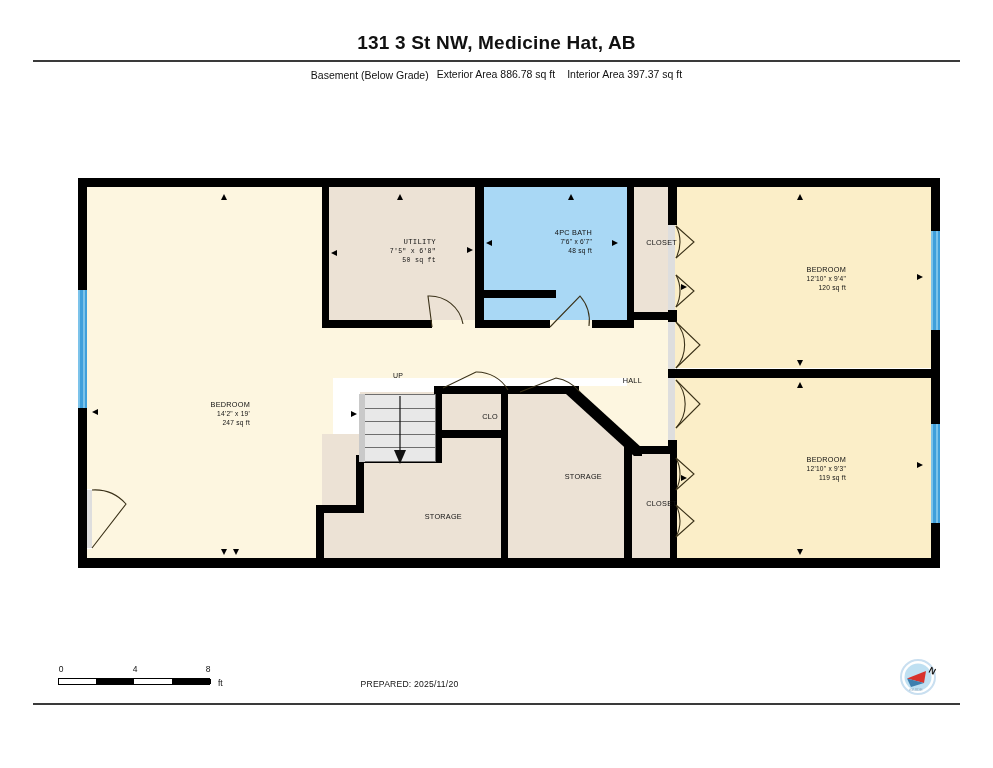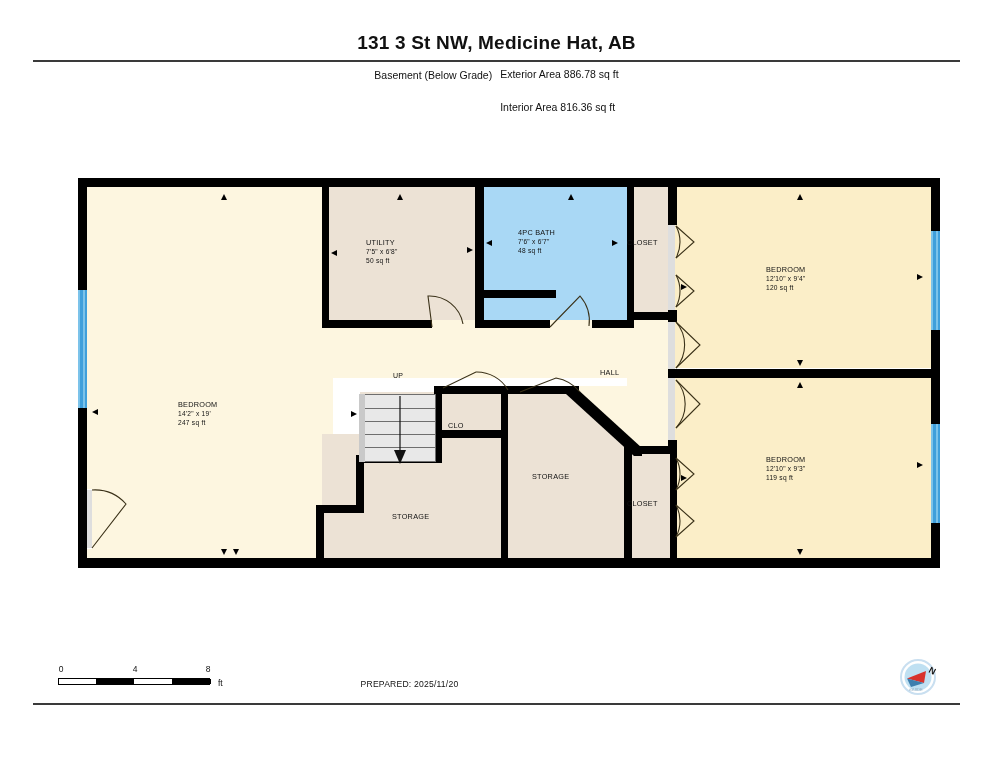--- a/index.html
+++ b/index.html
@@ -17,36 +17,36 @@
   }
   .rule-top{
     position:absolute;left:33px;top:60px;width:927px;height:2px;background:#3a3a3a;
   }
   .subhead{
     position:absolute;left:0;top:68px;width:993px;
     display:flex;justify-content:center;align-items:flex-start;gap:8px;
     font-size:10.5px;
   }
   .subhead .lvl{font-weight:normal;color:#111;padding-top:1px;}
-  .subhead .areas{display:flex;flex-direction:column;gap:21px;color:#111;}
+  .subhead .areas{display:flex;gap:12px;color:#111;}
 
   
   .plan{position:absolute;left:0;top:0;width:993px;height:768px;}
 
   .wall{position:absolute;background:#000;}
   .room{position:absolute;}
   .fill-cream{background:#fdf6e0;}
   .fill-tan{background:#ece2d5;}
   .fill-blue{background:#a9d8f5;}
   .fill-ylw{background:#fbeec8;}
   .fill-white{background:#ffffff;}
   .fill-gray{background:#dedede;}
 
   .label{
-    position:absolute;text-align:left;font-size:7.3px;line-height:9.2px;
+    position:absolute;text-align:right;font-size:7.3px;line-height:9.2px;
     color:#111;letter-spacing:.25px;white-space:nowrap;
   }
   .label .nm{font-size:7.3px;}
   .label .dim{font-size:6.6px;}
   .label .sf{font-size:6.6px;}
 
   
   .win{position:absolute;background:#4aa8e0;}
   .win.v{
     background:linear-gradient(90deg,#7cc3ea 0 22%,#3f9fdb 22% 50%,#7cc3ea 50% 78%,#3f9fdb 78% 100%);
@@ -96,21 +96,21 @@
 <body>
 
 <div class="page">
 
   <div class="title">131 3 St NW, Medicine Hat, AB</div>
   <div class="rule-top"></div>
   <div class="subhead">
     <div class="lvl">Basement (Below Grade)</div>
     <div class="areas">
       <div>Exterior Area 886.78 sq ft</div>
-      <div>Interior Area 816.36 sq ft</div>
+      <div>Interior Area 397.37 sq ft</div>
     </div>
   </div>
 
   <div class="plan">
 
     <div class="room fill-cream" style="left:86px;top:185px;width:247px;height:381px;"></div>
 
     <div class="room fill-white" style="left:76px;top:489px;width:16px;height:60px;"></div>
     <div class="room fill-gray" style="left:81px;top:490px;width:11px;height:58px;"></div>
 
@@ -266,21 +266,21 @@
     <div class="arw right" style="left:351px;top:411px;"></div>
     <div class="arw right" style="left:681px;top:284px;"></div>
     <div class="arw right" style="left:681px;top:475px;"></div>
 
     <div class="label" style="left:178px;top:400px;width:72px;">
       <div class="nm">BEDROOM</div>
       <div class="dim">14'2" x 19'</div>
       <div class="sf">247 sq ft</div>
     </div>
 
-    <div class="label" style="left:366px;top:238px;width:70px;">
+    <div class="label" style="left:366px;top:238px;width:70px;font-family:Liberation Mono, monospace;">
       <div class="nm">UTILITY</div>
       <div class="dim">7'5" x 6'8"</div>
       <div class="sf">50 sq ft</div>
     </div>
 
     <div class="label" style="left:518px;top:228px;width:74px;">
       <div class="nm">4PC BATH</div>
       <div class="dim">7'6" x 6'7"</div>
       <div class="sf">48 sq ft</div>
     </div>
@@ -298,25 +298,25 @@
     </div>
 
     <div class="label" style="left:627px;top:238px;width:50px;">
       <div class="nm">CLOSET</div>
     </div>
 
     <div class="label" style="left:627px;top:499px;width:50px;">
       <div class="nm">CLOSET</div>
     </div>
 
-    <div class="label" style="left:600px;top:368px;width:42px;">
+    <div class="label" style="left:600px;top:376px;width:42px;">
       <div class="nm">HALL</div>
     </div>
 
-    <div class="label" style="left:448px;top:421px;width:50px;">
+    <div class="label" style="left:448px;top:412px;width:50px;">
       <div class="nm">CLO</div>
     </div>
 
     <div class="label" style="left:392px;top:512px;width:70px;">
       <div class="nm">STORAGE</div>
     </div>
 
     <div class="label" style="left:532px;top:472px;width:70px;">
       <div class="nm">STORAGE</div>
     </div>

